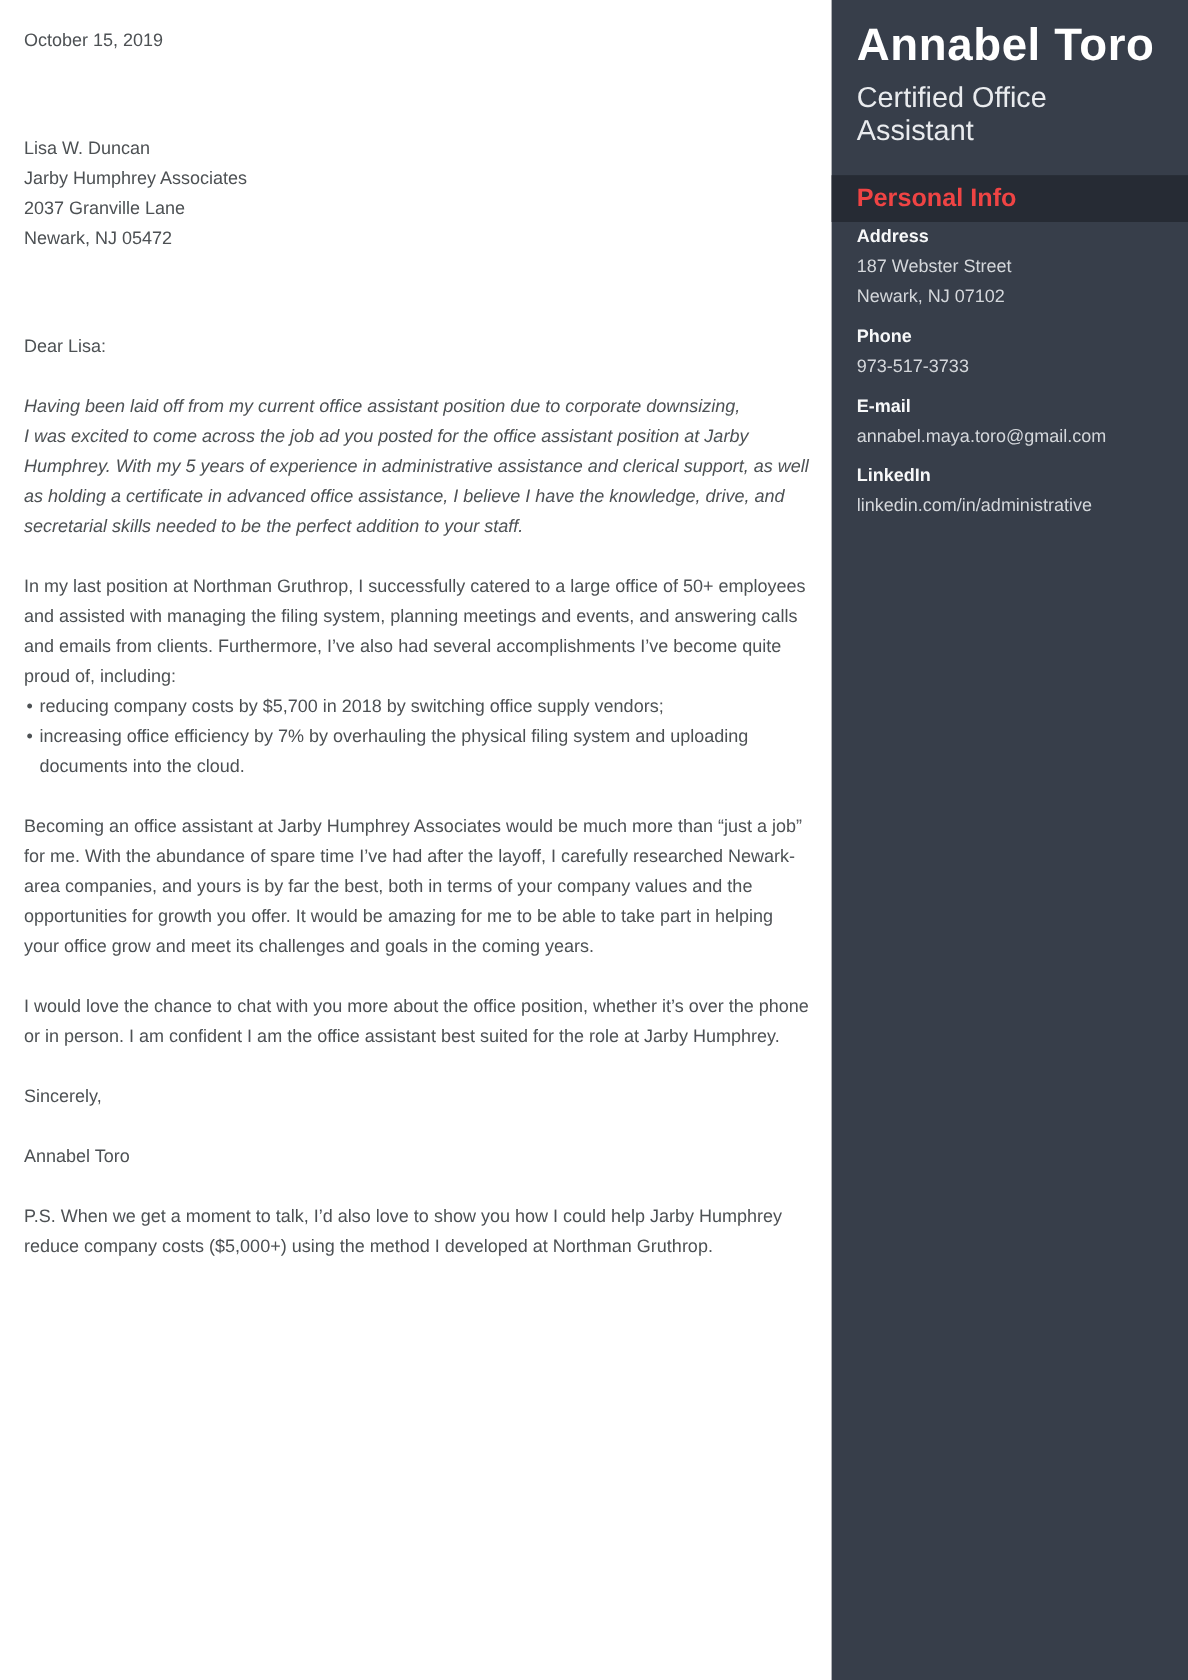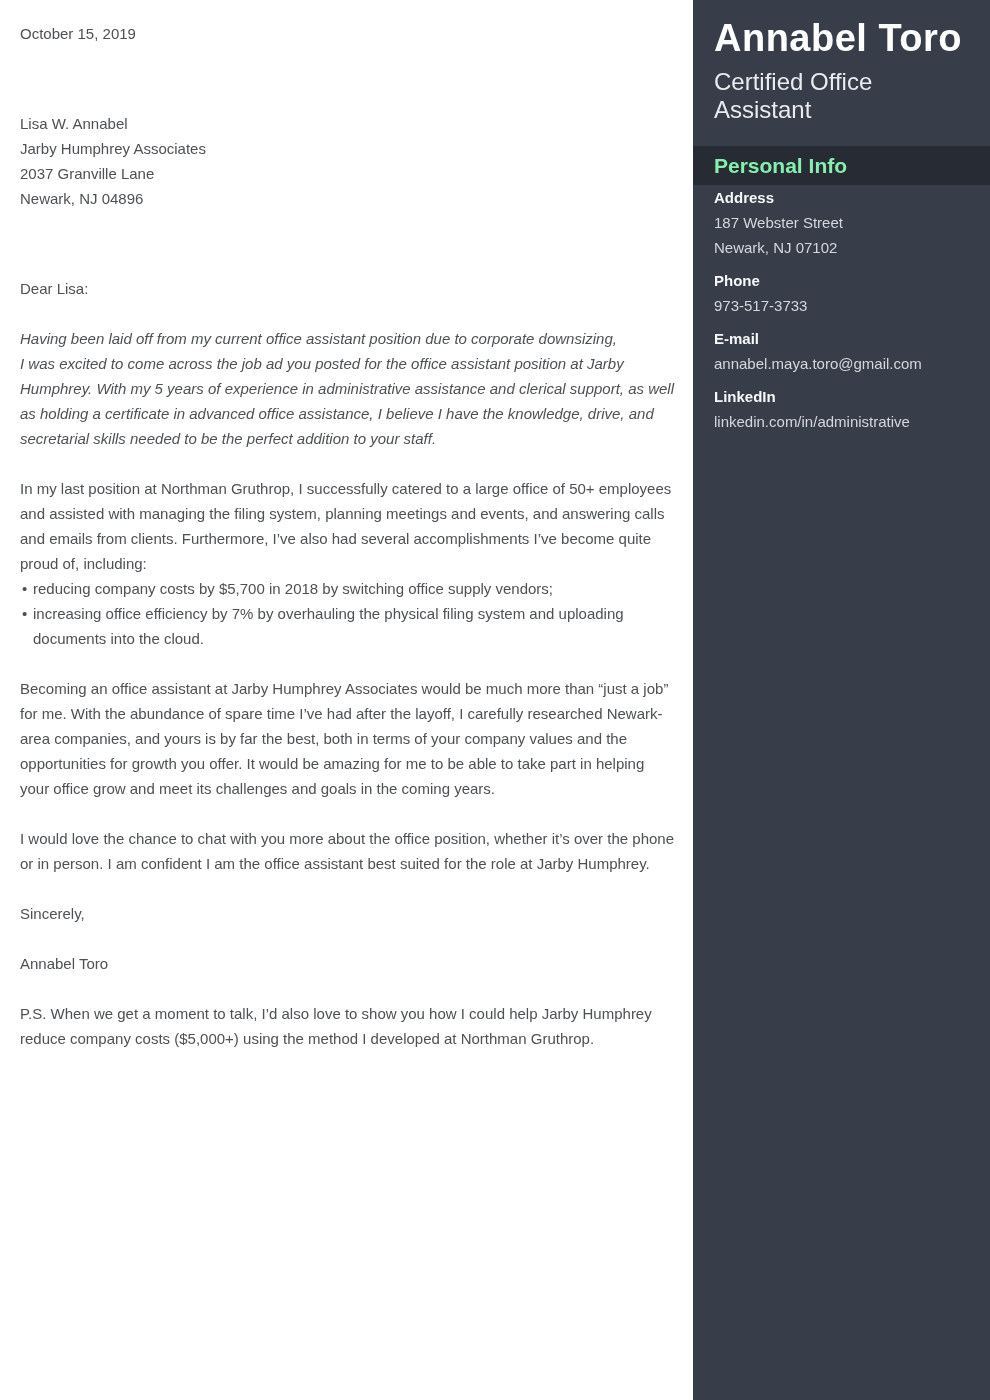--- a/index.html
+++ b/index.html
@@ -64,21 +64,21 @@
     margin-top: 22px;
     height: 39px;
     background: var(--section-band-bg, #262b34);
     display: flex;
     align-items: center;
     padding-left: 21px;
   }
   .section-band .section-title {
     font-size: 21px;
     font-weight: bold;
-    color: #86efac;
+    color: #ef4444;
   }
   .info { padding: 0 16px 0 21px; }
   .info-group { margin-top: 8px; }
   .info-group:first-child { margin-top: 0; }
   .info-label {
     font-size: 15px;
     font-weight: bold;
     line-height: 25px;
     color: #f7f8f9;
   }
@@ -89,24 +89,24 @@
   }
 </style>
 </head>
 <body>
 
 <div class="letter">
 
   <div class="date">October 15, 2019</div>
 
   <div class="recipient">
-    <div>Lisa W. Annabel</div>
+    <div>Lisa W. Duncan</div>
     <div>Jarby Humphrey Associates</div>
     <div>2037 Granville Lane</div>
-    <div>Newark, NJ 04896</div>
+    <div>Newark, NJ 05472</div>
   </div>
 
   <div class="salutation">Dear Lisa:</div>
 
   <div class="para preline">Having been laid off from my current office assistant position due to corporate downsizing,
 I was excited to come across the job ad you posted for the office assistant position at Jarby Humphrey. With my 5 years of experience in administrative assistance and clerical support, as well as holding a certificate in advanced office assistance, I believe I have the knowledge, drive, and secretarial skills needed to be the perfect addition to your staff.</div>
 
   <div class="para">In my last position at Northman Gruthrop, I successfully catered to a large office of 50+ employees and assisted with managing the filing system, planning meetings and events, and answering calls and emails from clients. Furthermore, I’ve also had several accomplishments I’ve become quite proud of, including:</div>
 
   <div class="bullets">

